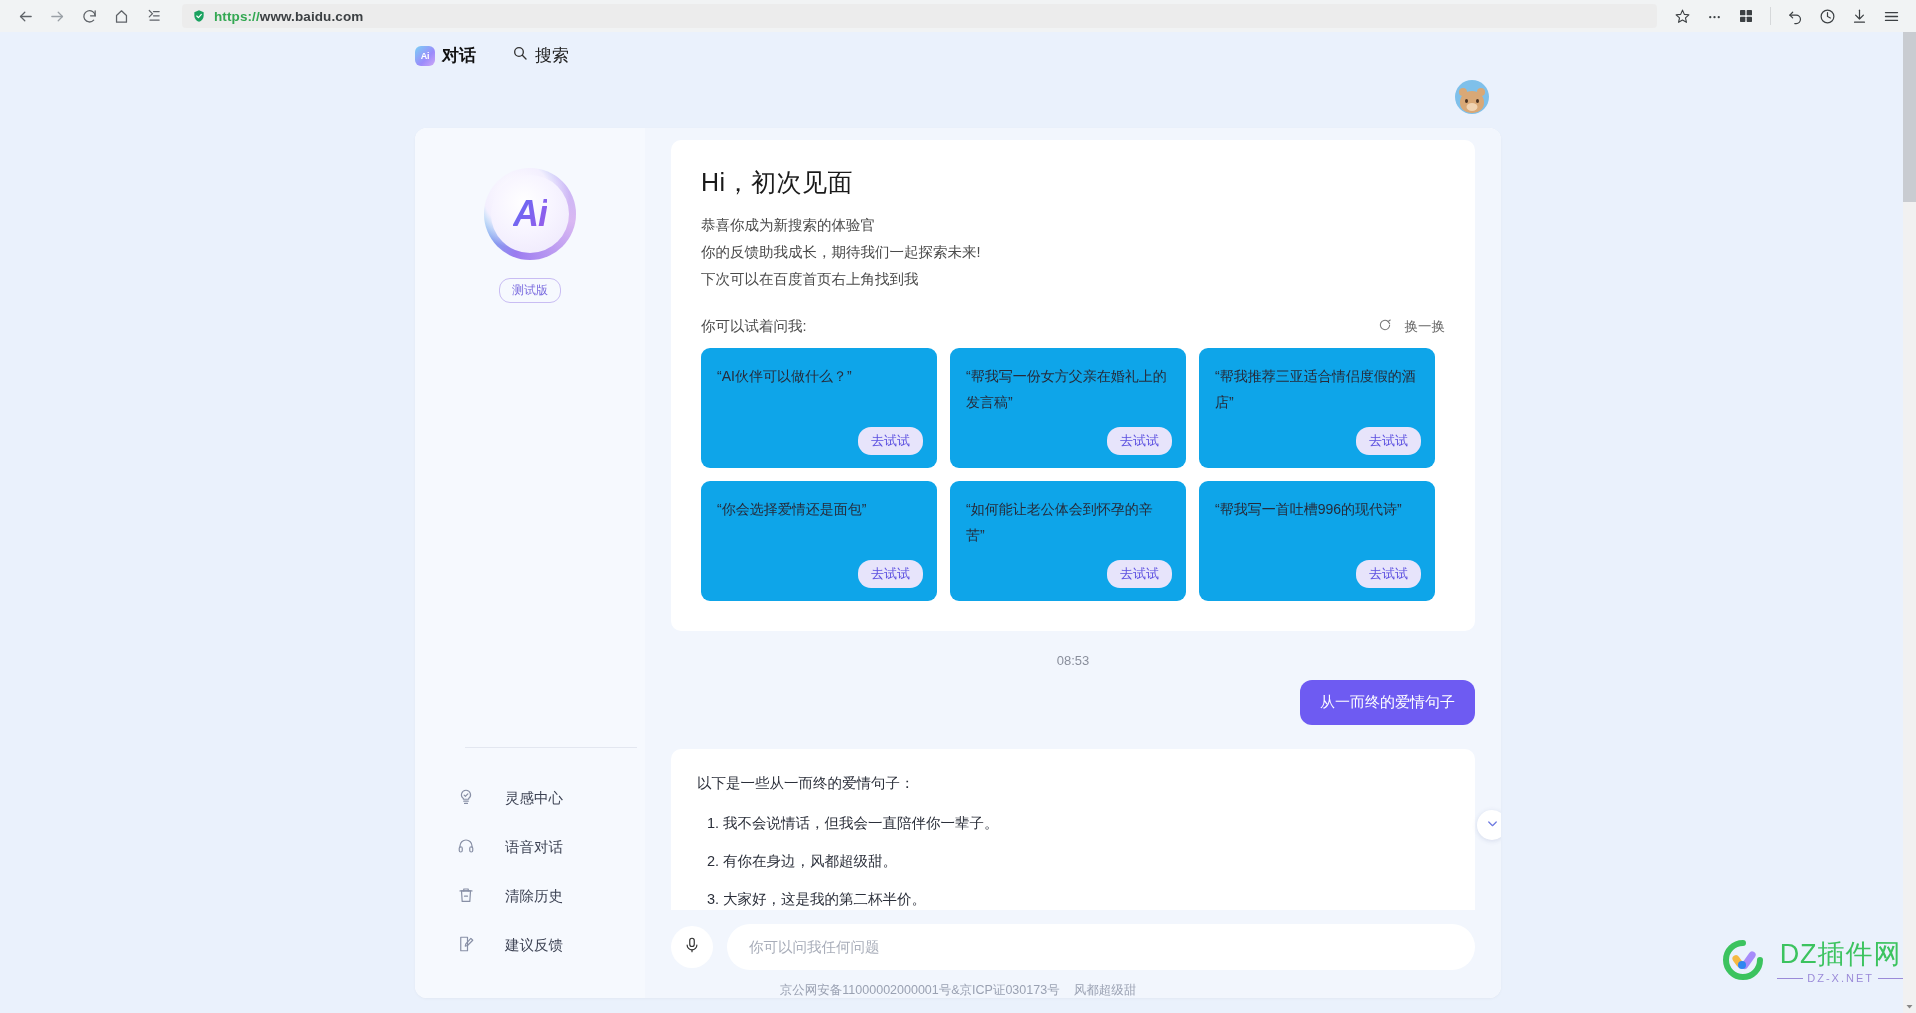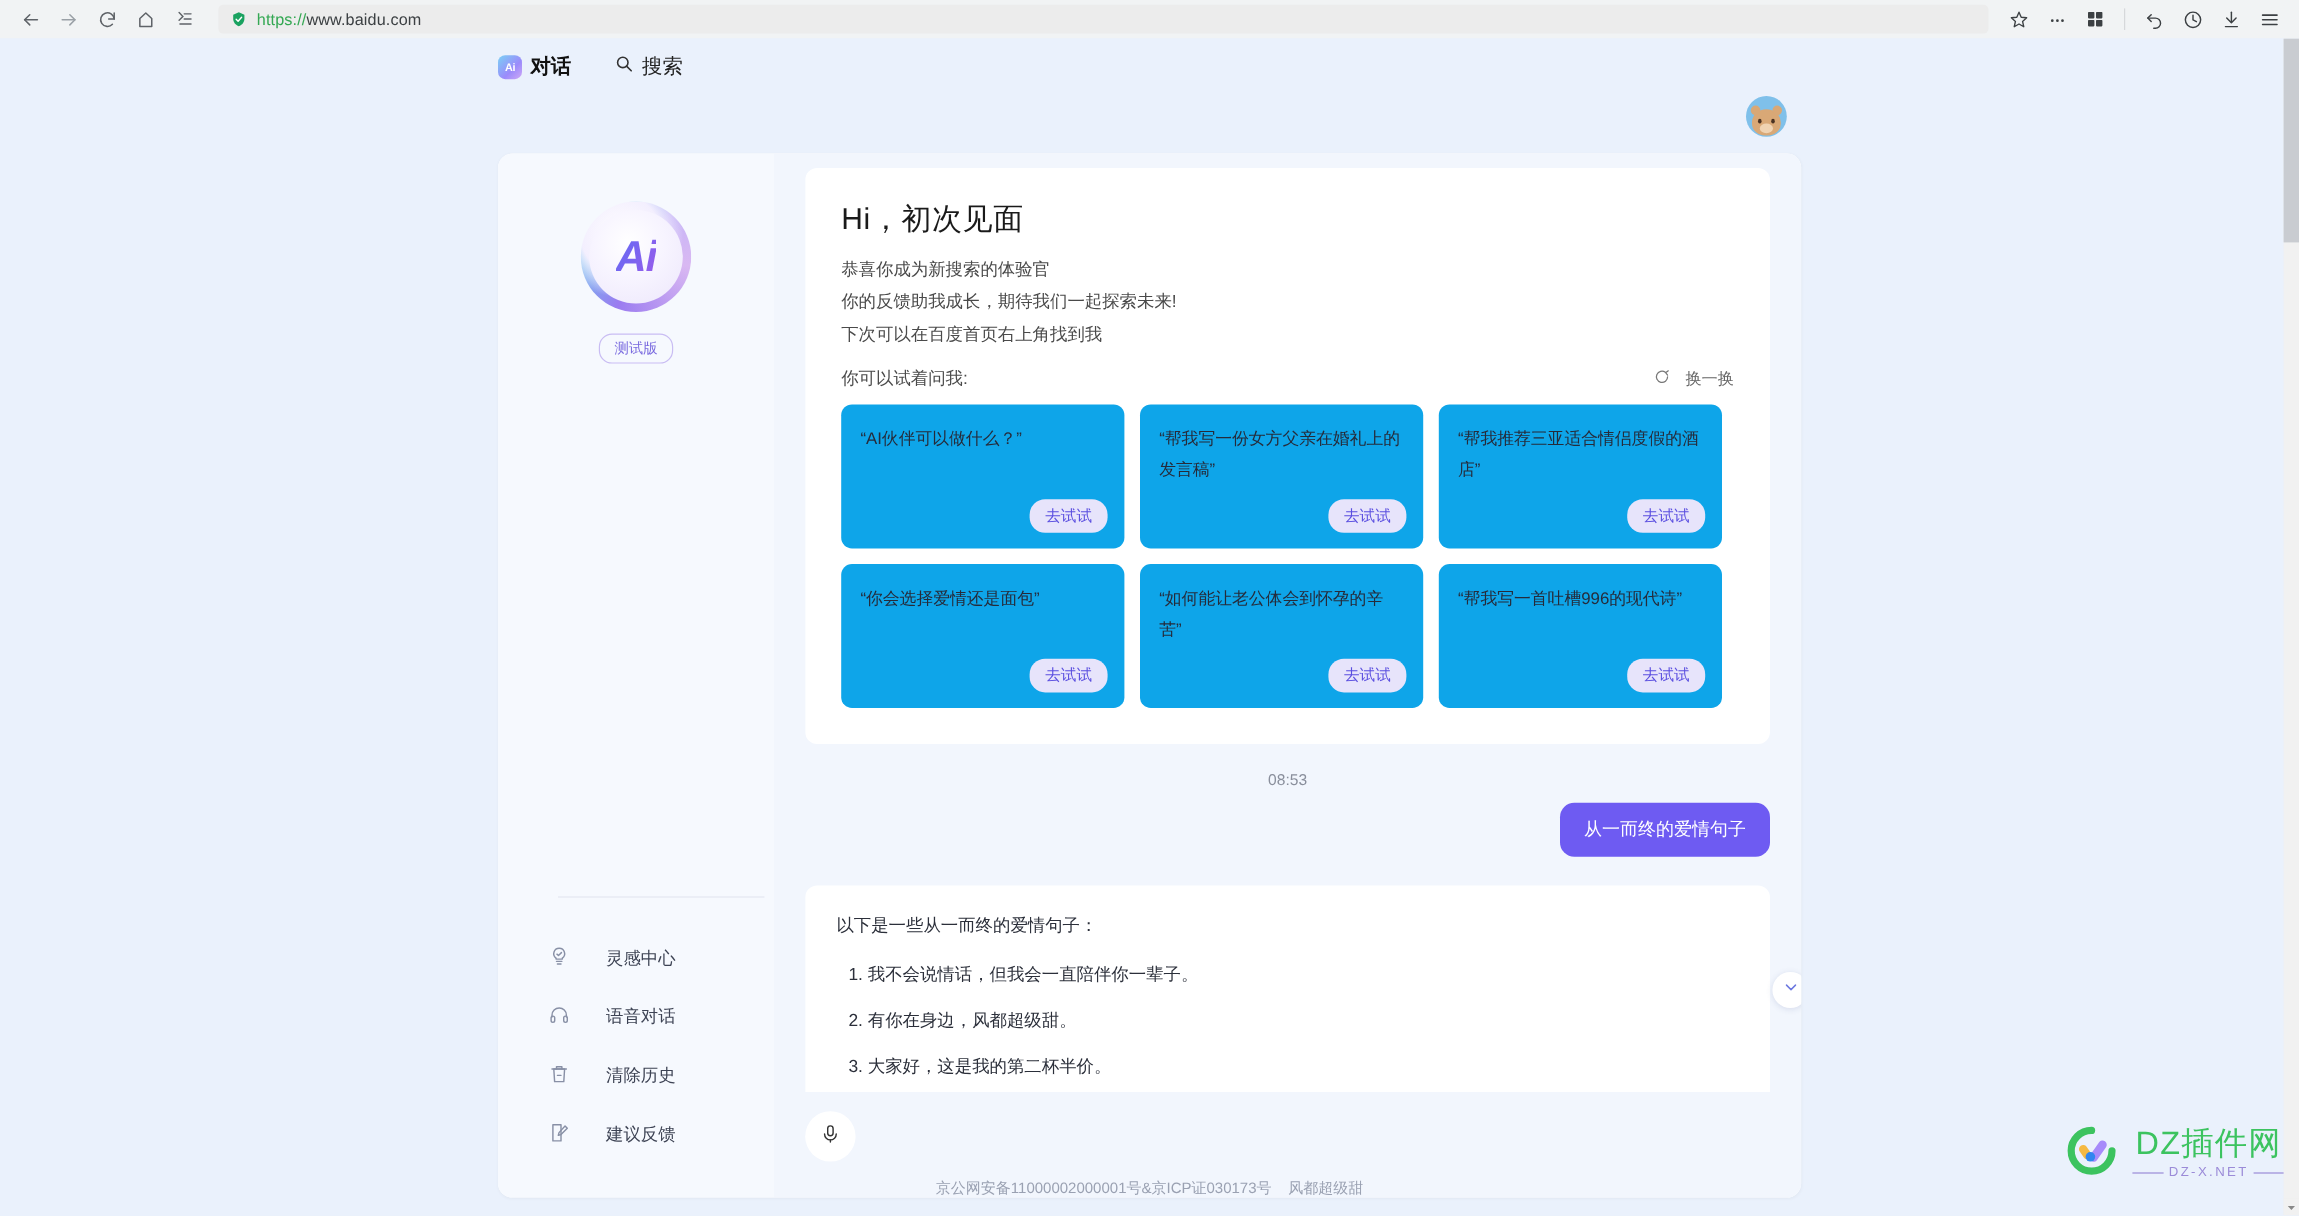--- a/index.html
+++ b/index.html
@@ -39,20 +39,21 @@
     padding: 0 10px;
     gap: 8px;
     min-width: 0;
   }
   .shield { flex: none; display: flex; }
   .url-text {
     font-size: 13.5px;
     color: #3c4043;
     white-space: nowrap;
     letter-spacing: .1px;
+    font-weight: bold;
   }
   .url-text .scheme { color: #34a853; }
   .tb-right { display: flex; align-items: center; gap: 2px; flex: none; }
   .tb-sep { width: 1px; height: 18px; background: #d6d8da; margin: 0 7px; }
 
   
   .page {
     height: 981px;
     background: #eaf1fc;
     position: relative;
@@ -188,21 +189,21 @@
     padding-top: 10px;
   }
   .welcome {
     background: #fff;
     border-radius: 10px;
     padding: 26px 30px 30px 30px;
     margin-top: 2px;
   }
   .welcome h1 { font-size: 25px; color: #1a1a1a; font-weight: normal; letter-spacing: .5px; }
   .wl { font-size: 14.5px; color: #4a4a4a; margin-top: 13px; line-height: 27px; }
-  .try-row { display: flex; align-items: center; justify-content: space-between; margin-top: 13px; }
+  .try-row { display: flex; align-items: center; justify-content: space-between; margin-top: 24px; }
   .try-label { font-size: 14.5px; color: #4a4a4a; }
   .refresh { display: flex; align-items: center; gap: 13px; font-size: 13.5px; color: #666; }
   .cards { display: flex; flex-wrap: wrap; gap: 13px; margin-top: 12px; }
   .card {
     width: 236px; height: 120px;
     background: #0ea5e9;
     border-radius: 9px;
     padding: 15px 16px 12px 16px;
     position: relative;
   }
@@ -598,20 +599,23 @@
       <div class="composer">
         <div class="mic">
           <span>
             <svg width="18" height="18" viewBox="0 0 24 24" fill="none" stroke="#333" stroke-width="1.6" stroke-linecap="round">
                 <rect x="9" y="3" width="6" height="11" rx="3"></rect>
                 <path d="M5.5 12a6.5 6.5 0 0 0 13 0"></path>
                 <line x1="12" y1="18.5" x2="12" y2="21"></line>
               </svg>
           </span>
         </div>
+        <div class="input-box">
+          <input type="text" placeholder="你可以问我任何问题" style="">
+        </div>
       </div>
     </div>
   </div>
 
   <div class="footer">
     <span>京公网安备11000002000001号&amp;京ICP证030173号</span><span class="sep"></span><span>风都超级甜</span>
   </div>
 
   <div class="watermark">
     <span>

